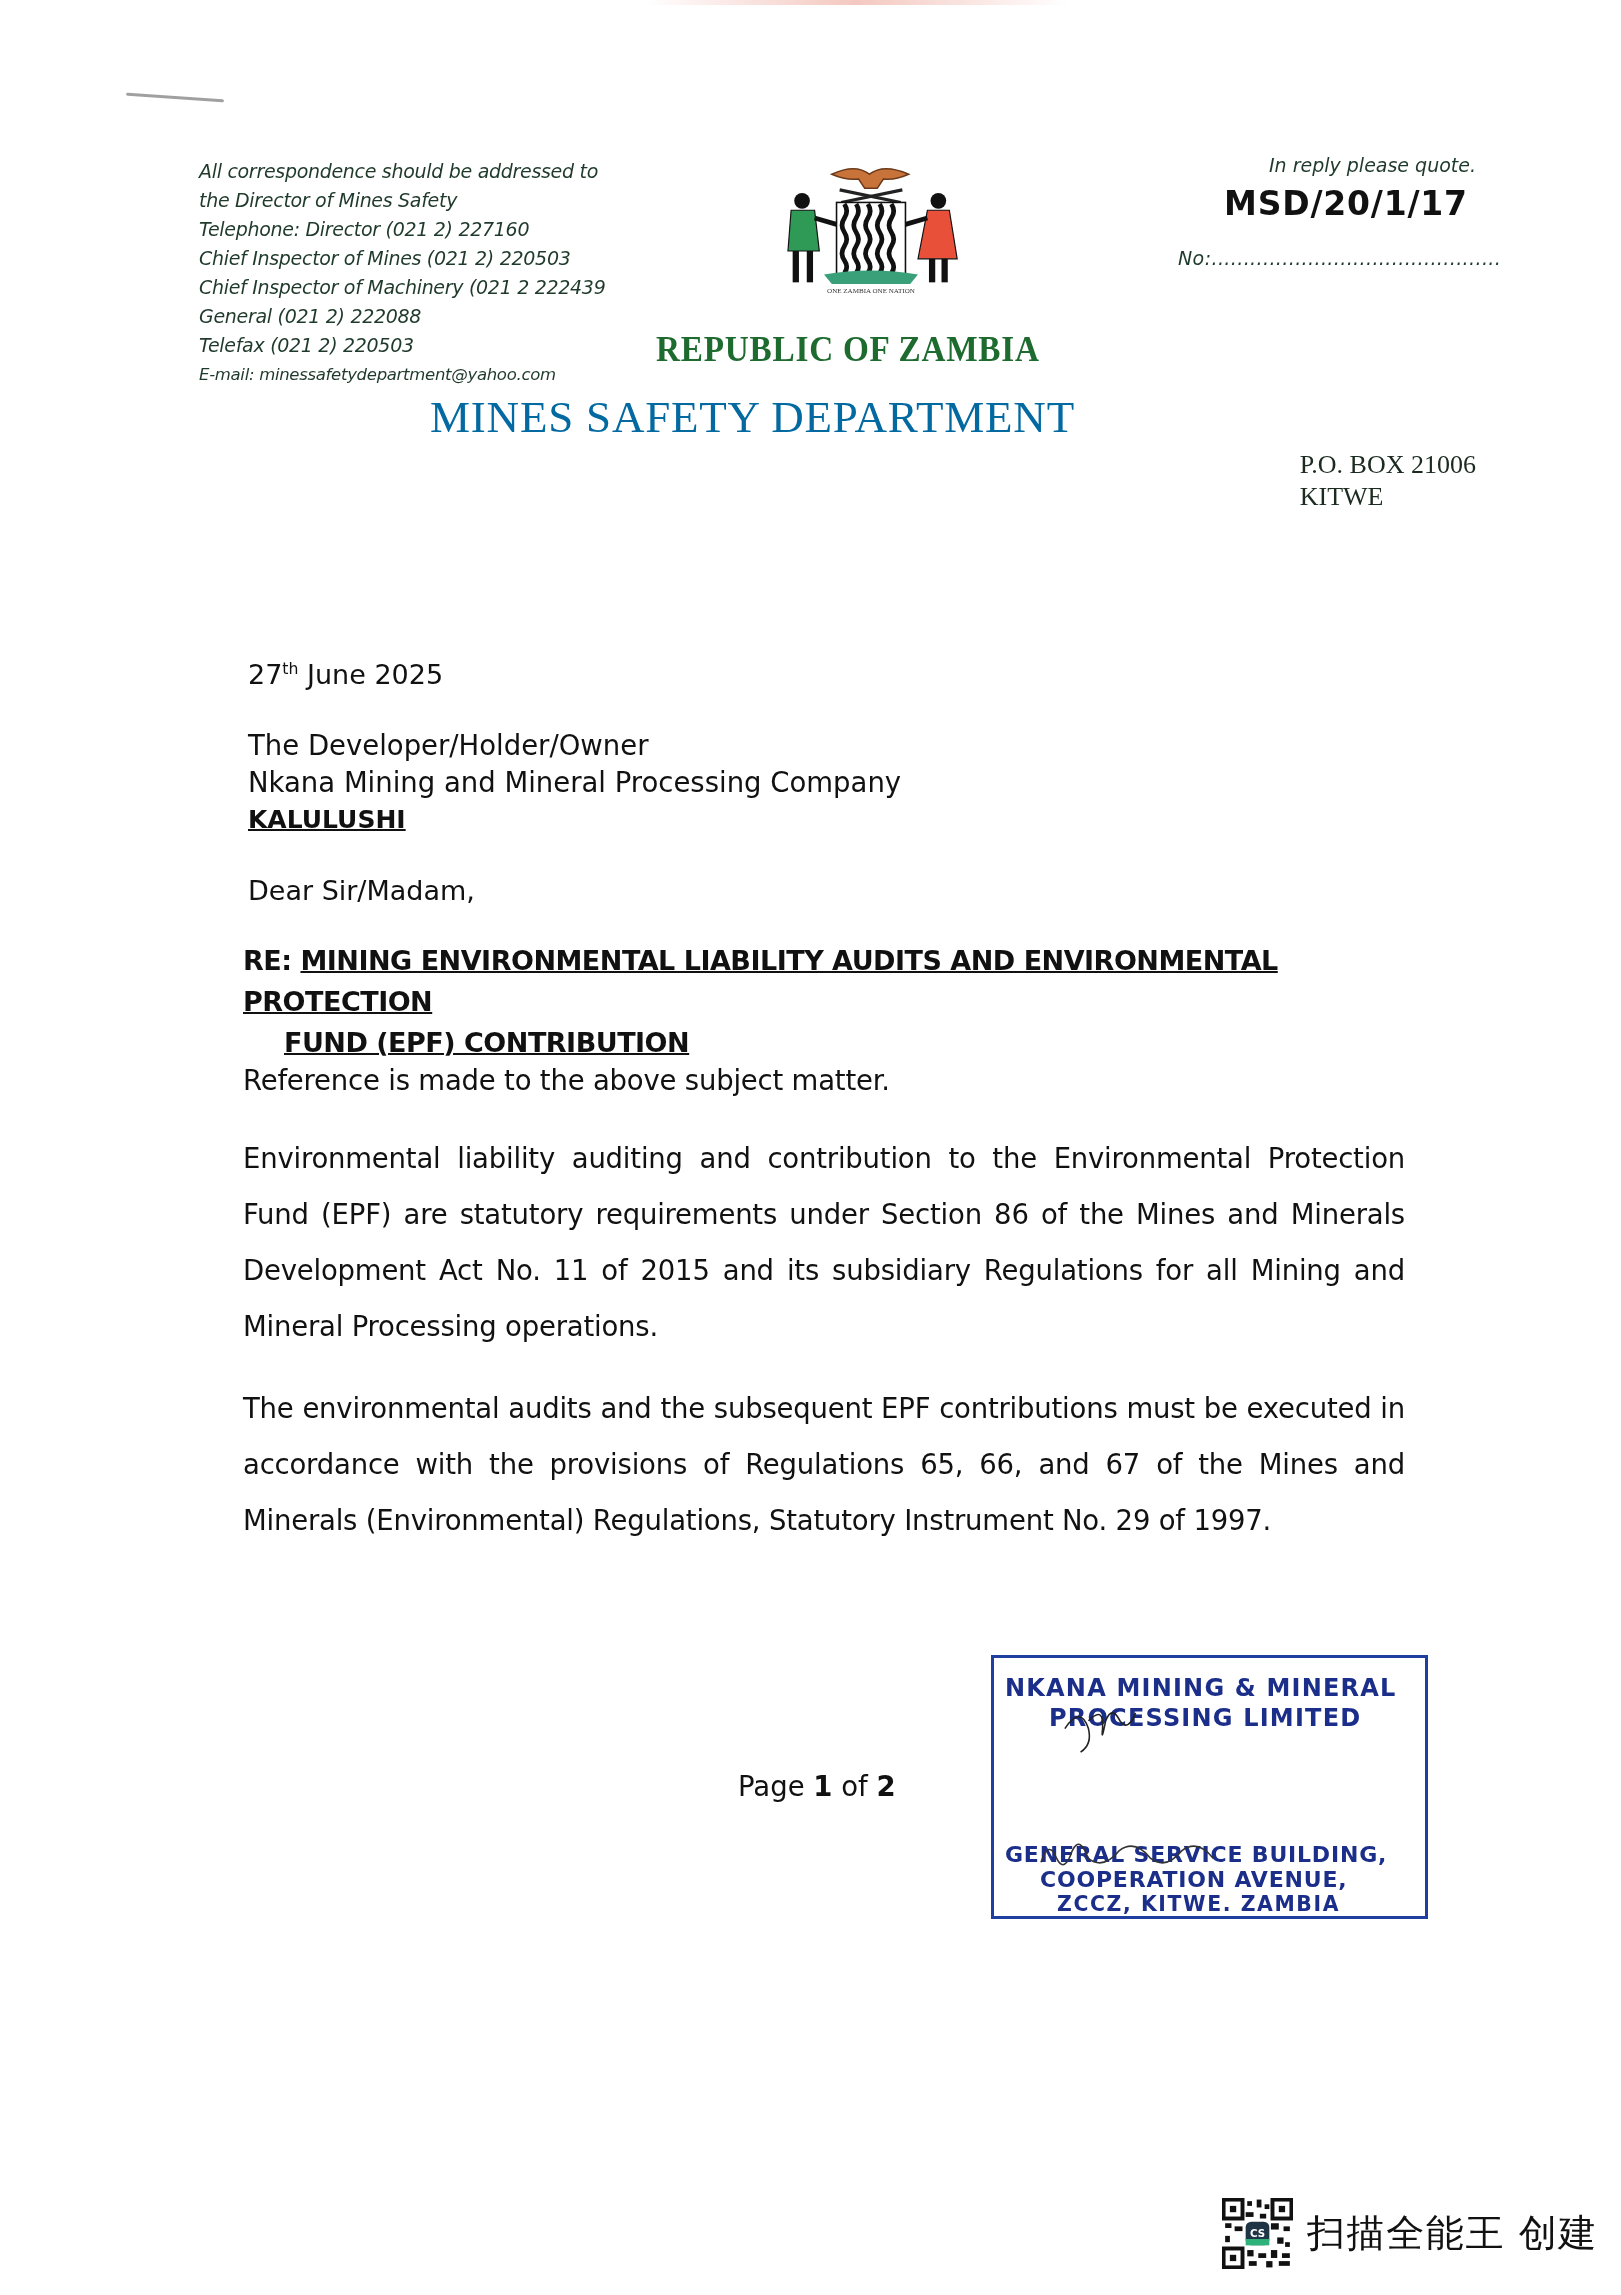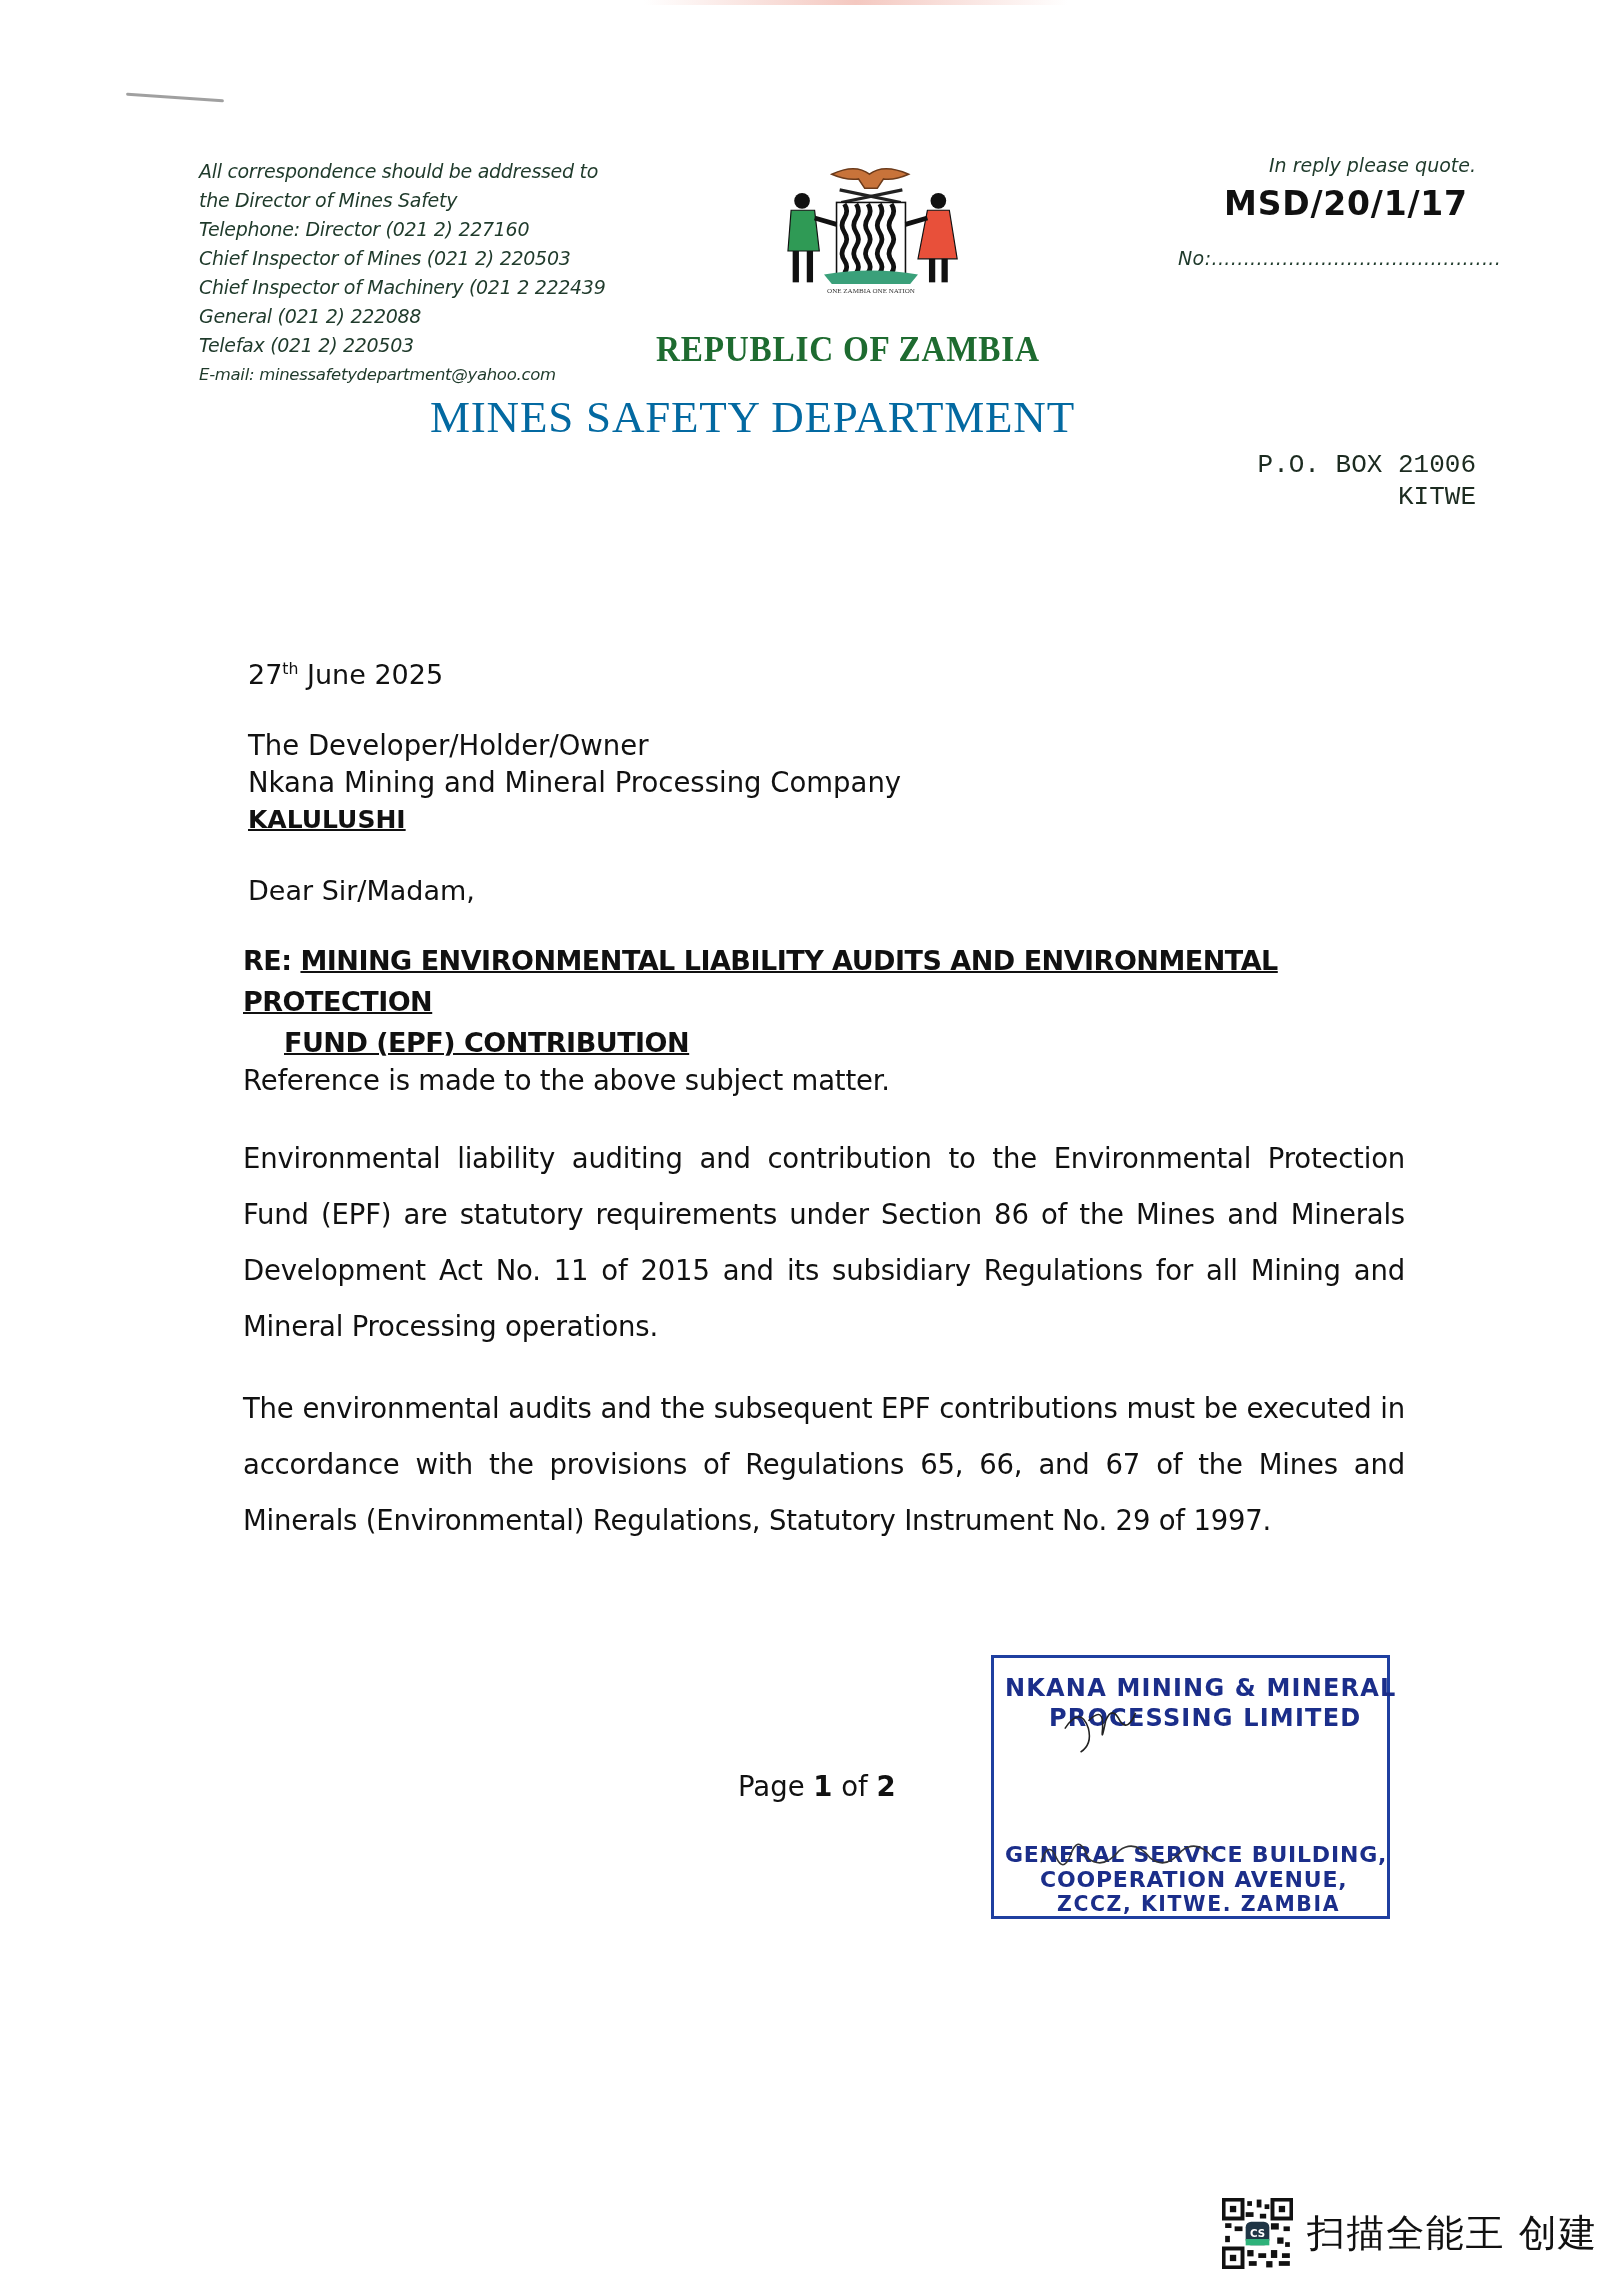--- a/index.html
+++ b/index.html
@@ -15,21 +15,21 @@
 
   .coat { position: absolute; left: 777px; top: 157px; width: 188px; height: 141px; }
 
   .reply { position: absolute; left: 1178px; top: 154px; width: 298px; text-align: right; }
   .reply .lbl { font-style: italic; font-size: 19px; color: #1f3a2b; font-family: "DejaVu Sans", sans-serif; }
   .reply .ref { position: absolute; left: 46px; top: 30px; font-size: 33px; font-weight: bold; color: #111; font-family: "DejaVu Sans", sans-serif; letter-spacing: 0.8px; white-space: nowrap; }
   .reply .no { position: absolute; left: 0px; top: 93px; font-size: 19px; font-style: italic; color: #1f3a2b; font-family: "DejaVu Sans", sans-serif; white-space: nowrap; letter-spacing: 0.4px; }
 
   .republic { position: absolute; left: 656px; top: 330px; font-family: "Liberation Serif", serif; font-size: 35px; color: #1e6b30; font-weight: bold; letter-spacing: 0.8px; transform: scaleX(0.95); transform-origin: left; white-space: nowrap; }
   .dept { position: absolute; left: 430px; top: 391px; font-family: "Liberation Serif", serif; font-size: 45px; color: #0369a1; font-weight: normal; white-space: nowrap; letter-spacing: 0.8px; }
-  .pobox { position: absolute; right: 146px; top: 449px; font-family: Liberation Mono, monospace; font-size: 26px; color: #1c2b20; text-align: right; line-height: 32px; white-space: nowrap; }
+  .pobox { position: absolute; right: 146px; top: 449px; font-family: Liberation Serif, serif; font-size: 26px; color: #1c2b20; line-height: 32px; white-space: nowrap; }
 
   .body-text { font-family: "DejaVu Sans", sans-serif; color: #111; }
   .date { position: absolute; left: 248px; top: 659px; font-size: 27px; }
   .date sup { font-size: 15.7px; }
   .addr { position: absolute; left: 248px; top: 727px; font-size: 27.5px; line-height: 37px; }
   .addr .city { font-weight: bold; text-decoration: underline; text-decoration-thickness: 2.4px; font-size: 25px; }
   .salutation { position: absolute; left: 248px; top: 875px; font-size: 27px; }
 
   .subject { position: absolute; left: 243px; top: 940px; width: 1162px; font-size: 27px; font-weight: bold; line-height: 41px; letter-spacing: -0.5px; }
   .subject .re { }
@@ -37,21 +37,21 @@
   .subject .l2 { padding-left: 41px; display: block; }
 
   .para { position: absolute; left: 243px; width: 1162px; font-size: 27.5px; line-height: 56px; text-align: justify; letter-spacing: -0.2px; }
   .p1 { top: 1052px; }
   .p2 { top: 1130px; }
   .p3 { top: 1380px; }
 
   .pagenum { position: absolute; left: 738px; top: 1770px; font-size: 27.5px; font-family: "DejaVu Sans", sans-serif; }
   .pagenum b { font-weight: bold; }
 
-  .stamp { position: absolute; left: 991px; top: 1655px; width: 399px; height: 264px; border: 3.9px solid #1f3fa0; color: #1b2e8a; font-family: "DejaVu Sans", sans-serif; font-weight: bold; box-sizing: border-box; }
+  .stamp { position: absolute; left: 991px; top: 1655px; width: 437px; height: 264px; border: 3.9px solid #1f3fa0; color: #1b2e8a; font-family: "DejaVu Sans", sans-serif; font-weight: bold; box-sizing: border-box; }
   .stamp .n1 { position: absolute; left: 11px; top: 15.7px; font-size: 24px; letter-spacing: 1.2px; white-space: nowrap; }
   .stamp .n2 { position: absolute; left: 55px; top: 46px; font-size: 24px; letter-spacing: 1.2px; white-space: nowrap; }
   .stamp .datebox { position: absolute; left: 61px; top: 93px; width: 264px; height: 79px; border: 3.9px solid #1f3fa0; box-sizing: border-box; text-align: center; }
   .stamp .datebox span { color: #e0262b; font-size: 33px; line-height: 71px; font-family: "Liberation Sans", sans-serif; font-weight: normal; letter-spacing: 1.6px; }
   .stamp .a1 { position: absolute; left: 11px; top: 184px; font-size: 22px; letter-spacing: 0.8px; white-space: nowrap; }
   .stamp .a2 { position: absolute; left: 46px; top: 209px; font-size: 22px; letter-spacing: 0.8px; white-space: nowrap; }
   .stamp .a3 { position: absolute; left: 63px; top: 234px; font-size: 20.4px; letter-spacing: 1.6px; white-space: nowrap; }
   .sig { position: absolute; pointer-events: none; }
 
   .footer { position: absolute; left: 1222px; top: 2198px; display: flex; align-items: center; gap: 14px; }

